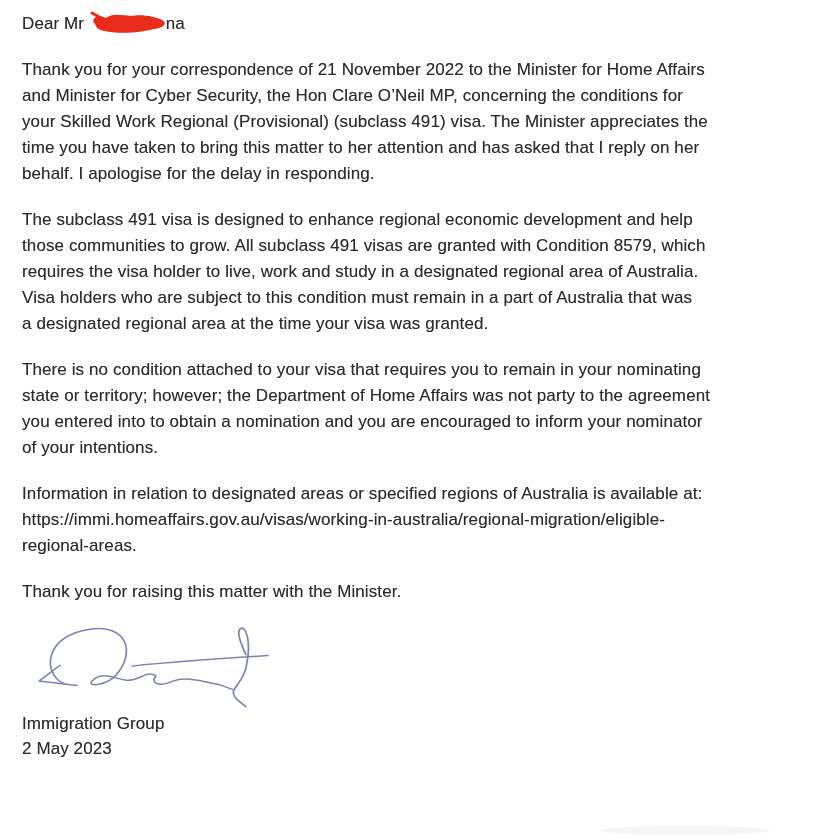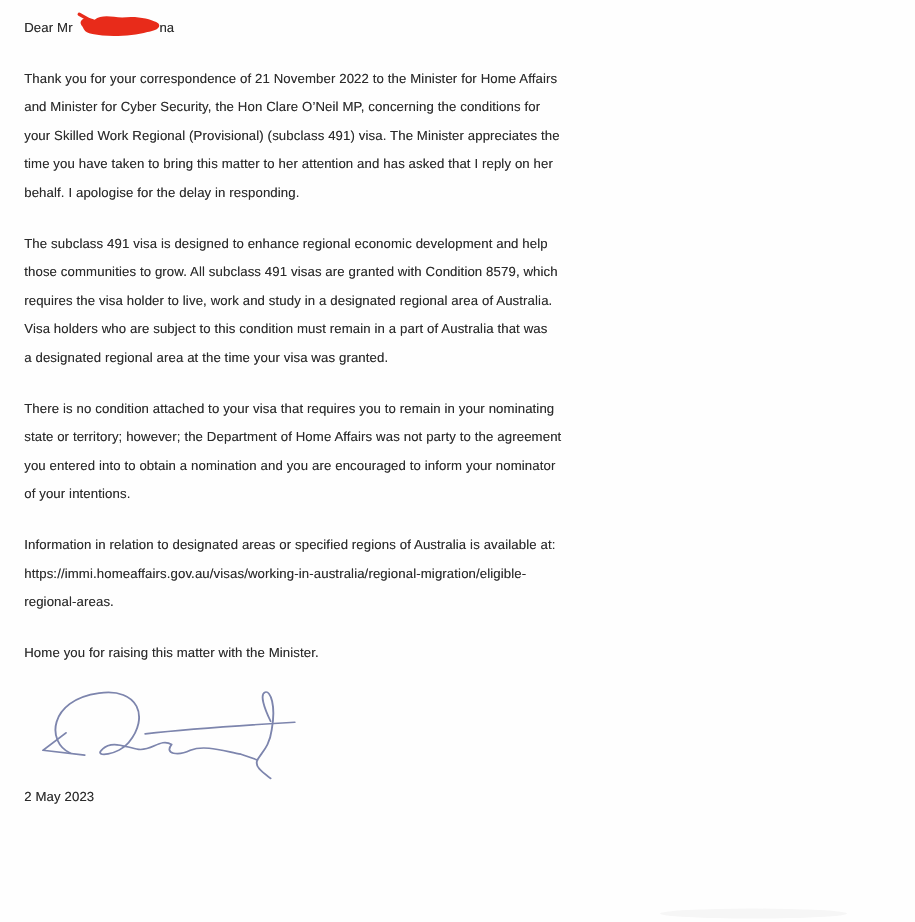--- a/index.html
+++ b/index.html
@@ -12,21 +12,21 @@
     height: 838px;
     overflow: hidden;
     position: relative;
     font-family: "Liberation Sans", "DejaVu Sans", sans-serif;
     color: var(--ink, #2b2b2b);
   }
   .page {
     padding: 10px 26px 0 22px;
   }
   .line, .para {
-    font-size: 12px;
+    font-size: 17px;
     line-height: 26px;
     letter-spacing: 0.1px;
     text-shadow: 0 0 0.5px rgba(40,40,40,0.45);
   }
   .para {
     margin: 0 0 20px 0;
     white-space: pre-line;
   }
   .salutation {
     margin: 0 0 20px 0;
@@ -107,31 +107,32 @@
 
   <p class="para">There is no condition attached to your visa that requires you to remain in your nominating
 state or territory; however; the Department of Home Affairs was not party to the agreement
 you entered into to obtain a nomination and you are encouraged to inform your nominator
 of your intentions.</p>
 
   <p class="para">Information in relation to designated areas or specified regions of Australia is available at:
 https://immi.homeaffairs.gov.au/visas/working-in-australia/regional-migration/eligible-
 regional-areas.</p>
 
-  <p class="para">Home you for raising this matter with the Minister.</p>
+  <p class="para">Thank you for raising this matter with the Minister.</p>
 
 
   <div class="signature">
     <svg viewBox="0 0 270 100" width="270" height="88" preserveAspectRatio="none" aria-hidden="true">
       <path d="M46,48 L25,66 L63,71"></path>
       <path d="M50,69 C28,58 30,14 76,7 C112,1 122,32 103,58 C94,71 70,74 79,65 C88,55 100,63 112,65 C124,67 132,53 142,60 C135,70 148,72 159,66 C172,60 190,67 205,70 L220,76"></path>
       <path d="M118,49 C150,45 210,40 254,37"></path>
       <path d="M232,36 C226,22 222,8 227,6 C232,4 237,20 233,45 C231,62 224,68 220,76 C217,83 225,89 232,95"></path>
     </svg>
   </div>
 
   <div class="sig-block">
+    <div class="line">Immigration Group</div>
     <div class="line">2 May 2023</div>
   </div>
 
 </div>
 
 <div class="corner-smudge"></div>
 
 </body></html>

